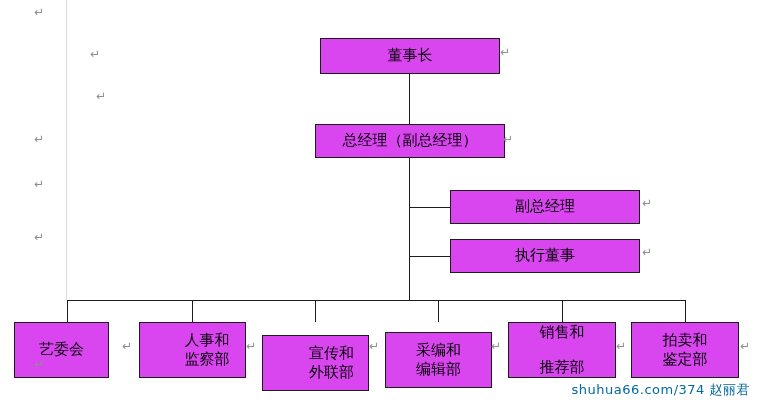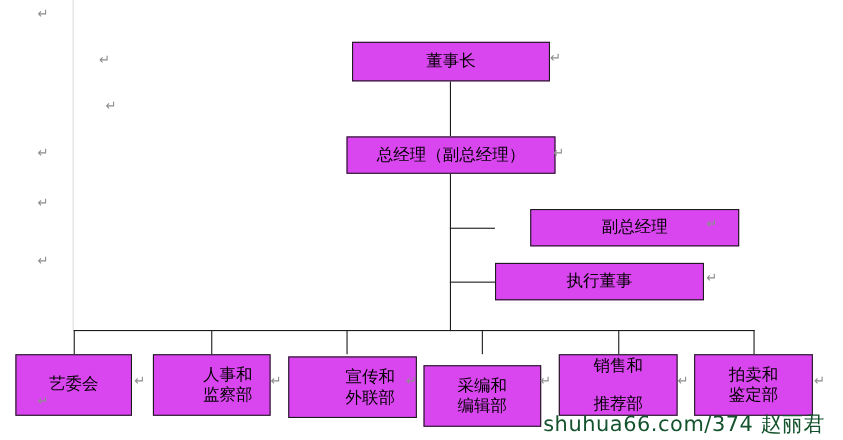--- a/index.html
+++ b/index.html
@@ -22,21 +22,21 @@
 
   .margin-line{position:absolute;width:1px;background:#dcdcdc;}
 
   .pmark{
     position:absolute;color:#8f8f8f;font-size:12px;line-height:1;
     font-family:"DejaVu Sans","Liberation Sans",sans-serif;
   }
 
   .watermark{
     position:absolute;right:16px;bottom:1px;
-    font-size:19px;color:#14532d;letter-spacing:0.5px;
+    font-size:13px;color:#0369a1;letter-spacing:0.5px;
     font-family:"DejaVu Sans","Liberation Sans",sans-serif;
   }
 </style>
 </head>
 <body>
 
 <div class="stage">
 
   <div class="margin-line" style="left:66px;top:0;height:300px;"></div>
 
@@ -53,39 +53,39 @@
   <div class="vline" style="left:685px;top:300px;height:22px;"></div>
 
   <div class="box" style="left:320px;top:38px;width:180px;height:36px;">
     <span>董事长</span>
   </div>
 
   <div class="box" style="left:315px;top:124px;width:190px;height:34px;">
     <span>总经理（副总经理）</span>
   </div>
 
-  <div class="box" style="left:450px;top:190px;width:190px;height:34px;margin-left:32px;">
+  <div class="box" style="left:450px;top:190px;width:190px;height:34px;">
     <span>副总经理</span>
   </div>
 
   <div class="box" style="left:450px;top:239px;width:190px;height:34px;">
     <span>执行董事</span>
   </div>
 
-  <div class="box" style="left:14px;top:322px;width:106px;height:56px;text-align:center;">
+  <div class="box" style="left:14px;top:322px;width:95px;height:56px;text-align:center;">
     <span>艺委会</span>
     <span></span>
   </div>
 
   <div class="box" style="left:139px;top:322px;width:107px;height:56px;padding-left:29px;">
     <span>人事和</span>
     <span>监察部</span>
   </div>
 
-  <div class="box" style="left:262px;top:324px;width:117px;height:56px;padding-left:32px;">
+  <div class="box" style="left:262px;top:335px;width:107px;height:56px;padding-left:32px;">
     <span>宣传和</span>
     <span>外联部</span>
   </div>
 
   <div class="box" style="left:385px;top:332px;width:107px;height:56px;">
     <span>采编和</span>
     <span>编辑部</span>
   </div>
 
   <div class="box" style="left:508px;top:322px;width:108px;height:56px;justify-content:space-between;">

